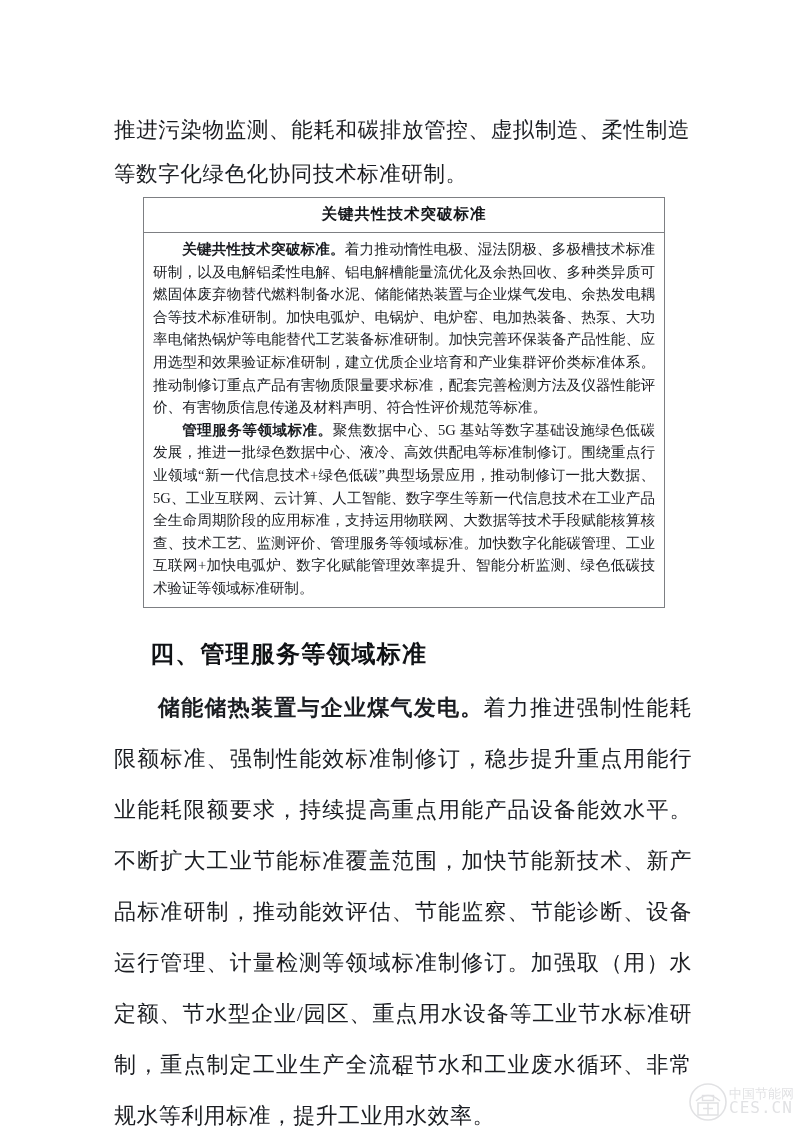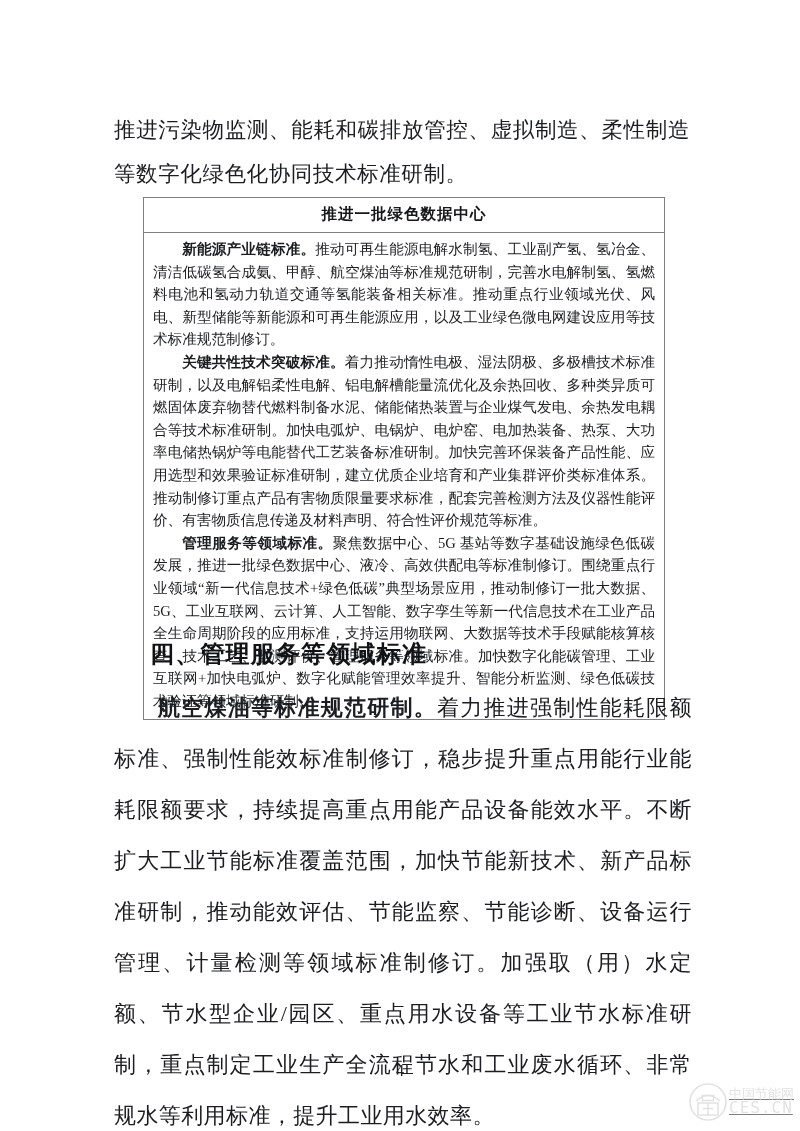--- a/index.html
+++ b/index.html
@@ -119,21 +119,20 @@
   .watermark {
     position: absolute;
     left: 688px;
     top: 1078px;
     width: 104px;
     height: 48px;
     display: flex;
     align-items: center;
     gap: 1px;
     opacity: 0.55;
-    text-decoration: underline;
   }
   .wm-logo {
     width: 40px;
     height: 40px;
     flex: 0 0 40px;
   }
   .wm-text {
     display: flex;
     flex-direction: column;
     justify-content: center;
@@ -157,36 +156,35 @@
 </head>
 <body>
 
 <div class="page">
 
   <div class="body-area">
     <p class="body">推进污染物监测、能耗和碳排放管控、虚拟制造、柔性制造等数字化绿色化协同技术标准研制。</p>
   </div>
 
   <div class="table-box">
-    <div class="table-head">推进一批绿色数据中心</div>
+    <div class="table-head">关键共性技术突破标准</div>
     <div class="table-body">
 
-      <p class="tp"><b>新能源产业链标准。</b><span>推动可再生能源电解水制氢、工业副产氢、氢冶金、清洁低碳氢合成氨、甲醇、航空煤油等标准规范研制，完善水电解制氢、氢燃料电池和氢动力轨道交通等氢能装备相关标准。推动重点行业领域光伏、风电、新型储能等新能源和可再生能源应用，以及工业绿色微电网建设应用等技术标准规范制修订。</span></p>
 
       <p class="tp"><b>关键共性技术突破标准。</b><span>着力推动惰性电极、湿法阴极、多极槽技术标准研制，以及电解铝柔性电解、铝电解槽能量流优化及余热回收、多种类异质可燃固体废弃物替代燃料制备水泥、储能储热装置与企业煤气发电、余热发电耦合等技术标准研制。加快电弧炉、电锅炉、电炉窑、电加热装备、热泵、大功率电储热锅炉等电能替代工艺装备标准研制。加快完善环保装备产品性能、应用选型和效果验证标准研制，建立优质企业培育和产业集群评价类标准体系。推动制修订重点产品有害物质限量要求标准，配套完善检测方法及仪器性能评价、有害物质信息传递及材料声明、符合性评价规范等标准。</span></p>
 
       <p class="tp"><b>管理服务等领域标准。</b><span>聚焦数据中心、5G 基站等数字基础设施绿色低碳发展，推进一批绿色数据中心、液冷、高效供配电等标准制修订。围绕重点行业领域“新一代信息技术+绿色低碳”典型场景应用，推动制修订一批大数据、5G、工业互联网、云计算、人工智能、数字孪生等新一代信息技术在工业产品全生命周期阶段的应用标准，支持运用物联网、大数据等技术手段赋能核算核查、技术工艺、监测评价、管理服务等领域标准。加快数字化能碳管理、工业互联网+加快电弧炉、数字化赋能管理效率提升、智能分析监测、绿色低碳技术验证等领域标准研制。</span></p>
 
     </div>
   </div>
 
   <div class="section-heading">四、管理服务等领域标准</div>
 
   <div class="lower-body">
-    <p><b>航空煤油等标准规范研制。</b><span>着力推进强制性能耗限额标准、强制性能效标准制修订，稳步提升重点用能行业能耗限额要求，持续提高重点用能产品设备能效水平。不断扩大工业节能标准覆盖范围，加快节能新技术、新产品标准研制，推动能效评估、节能监察、节能诊断、设备运行管理、计量检测等领域标准制修订。加强取（用）水定额、节水型企业/园区、重点用水设备等工业节水标准研制，重点制定工业生产全流程节水和工业废水循环、非常规水等利用标准，提升工业用水效率。</span></p>
+    <p><b>储能储热装置与企业煤气发电。</b><span>着力推进强制性能耗限额标准、强制性能效标准制修订，稳步提升重点用能行业能耗限额要求，持续提高重点用能产品设备能效水平。不断扩大工业节能标准覆盖范围，加快节能新技术、新产品标准研制，推动能效评估、节能监察、节能诊断、设备运行管理、计量检测等领域标准制修订。加强取（用）水定额、节水型企业/园区、重点用水设备等工业节水标准研制，重点制定工业生产全流程节水和工业废水循环、非常规水等利用标准，提升工业用水效率。</span></p>
   </div>
 
   <div class="page-number">4</div>
 
   <div class="watermark">
     <span class="wm-logo">
       <svg viewBox="0 0 40 40" width="40" height="40" aria-hidden="true">
         <circle cx="20" cy="20" r="18" fill="none" stroke="#c9cace" stroke-width="1.6"></circle>
         <path d="M8 19 Q20 8 32 19" fill="none" stroke="#c9cace" stroke-width="1.6"></path>
         <rect x="14.5" y="13.5" width="11" height="5" fill="none" stroke="#c9cace" stroke-width="1.4"></rect>

